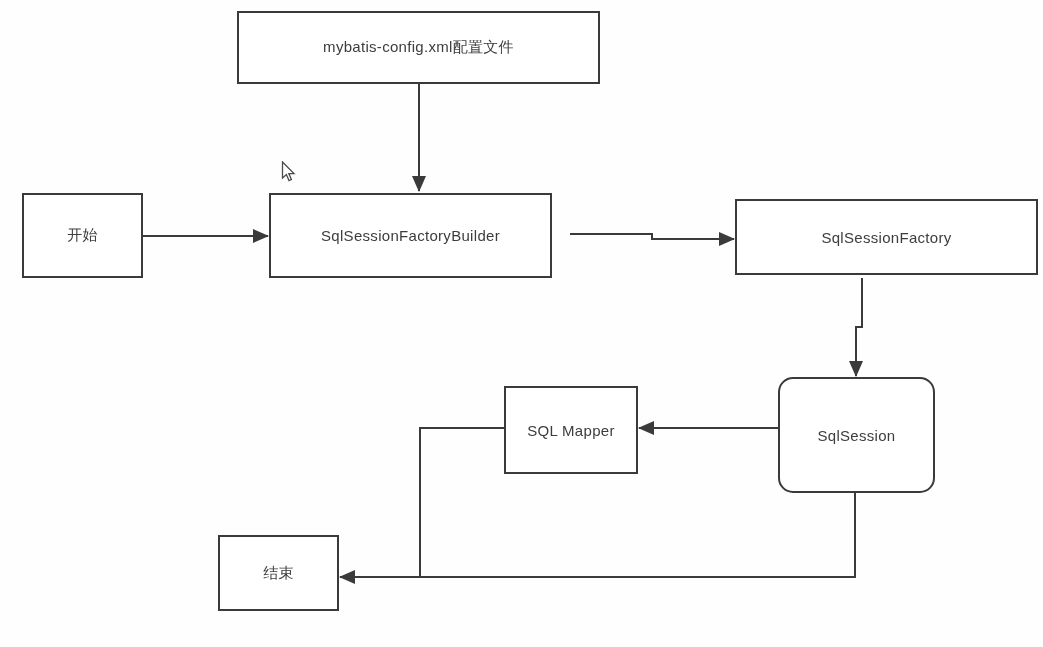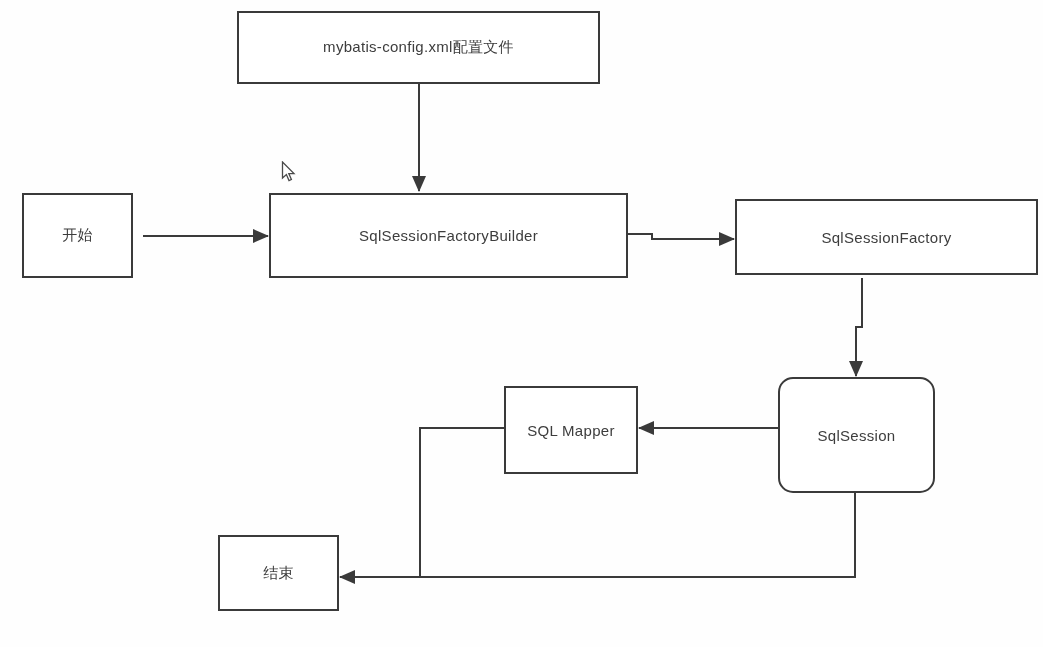--- a/index.html
+++ b/index.html
@@ -21,22 +21,22 @@
     border: 2px solid #3a3a3a;
     background: #ffffff;
     display: flex;
     align-items: center;
     justify-content: center;
     color: #3d3d3d;
     font-size: 15px;
     letter-spacing: 0.3px;
   }
   .node-config  { left: 237px; top: 11px;  width: 363px; height: 73px; }
-  .node-start   { left: 22px;  top: 193px; width: 111px; height: 85px; }
-  .node-builder { left: 269px; top: 193px; width: 359px; height: 85px; }
+  .node-start   { left: 22px;  top: 193px; width: 121px; height: 85px; }
+  .node-builder { left: 269px; top: 193px; width: 283px; height: 85px; }
   .node-factory { left: 735px; top: 199px; width: 303px; height: 76px; }
   .node-session { left: 778px; top: 377px; width: 157px; height: 116px; border-radius: 15px; }
   .node-mapper  { left: 504px; top: 386px; width: 134px; height: 88px; }
   .node-end     { left: 218px; top: 535px; width: 121px; height: 76px; }
   .edges-layer {
     position: absolute;
     left: 0; top: 0;
     width: 1043px;
     height: 647px;
     pointer-events: none;

